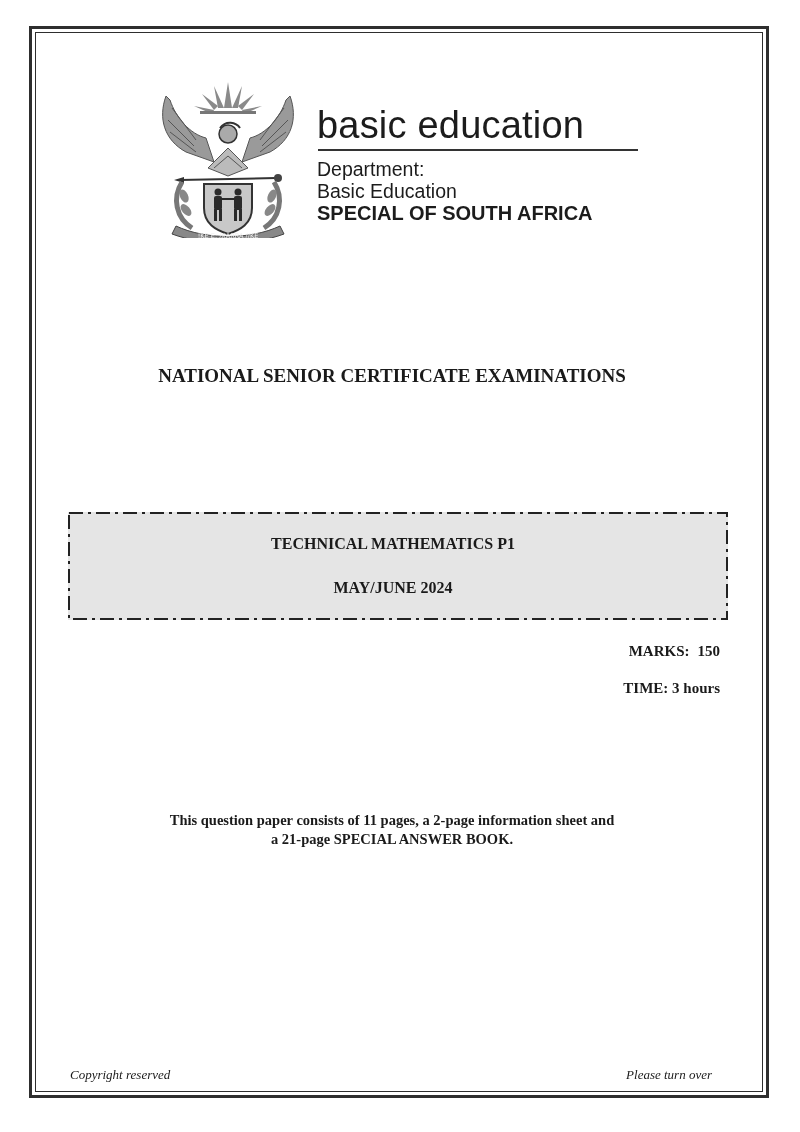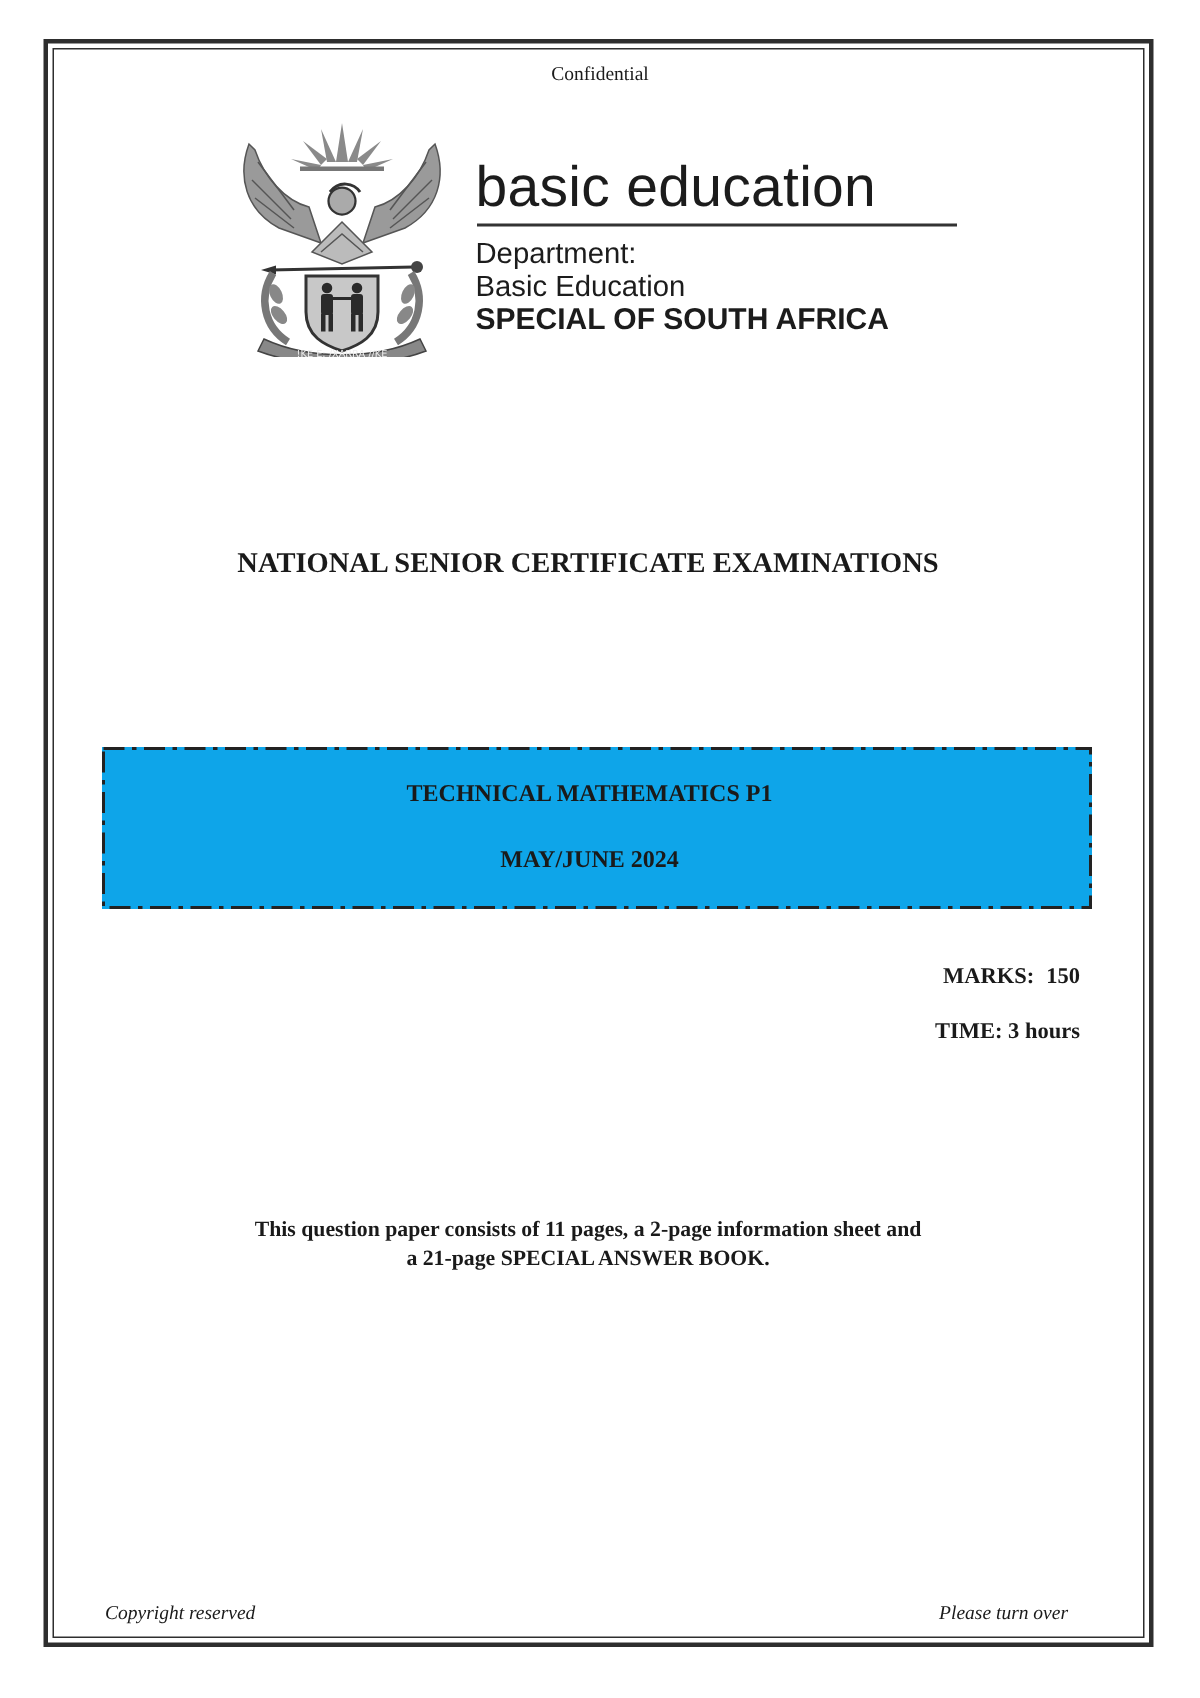--- a/index.html
+++ b/index.html
@@ -44,22 +44,22 @@
 
   .exam-title {
     position: absolute; left: 0; width: 800px; text-align: center;
     font-weight: bold; font-size: 19px; line-height: 24px;
   }
   .exam-1 { top: 340px; }
   .exam-2 { top: 364px; left: -8px; }
 
   
   .subject-box {
-    position: absolute; left: 68px; top: 498px; width: 660px; height: 108px;
-    background: #0ea5e9; box-sizing: border-box;
+    position: absolute; left: 68px; top: 512px; width: 660px; height: 108px;
+    background: #e5e5e5; box-sizing: border-box;
   }
   .subject-box svg { position: absolute; left: 0; top: 0; }
   .subject-line {
     position: absolute; left: 0; width: 660px; text-align: center;
     font-weight: bold; font-size: 16px;
   }
   .subject-1 { top: 23px; left: -5px; }
   .subject-2 { top: 67px; left: -5px; }
 
   .meta {
@@ -80,21 +80,20 @@
   .footer-left { left: 70px; }
   .footer-right { right: 88px; }
 </style>
 </head>
 <body>
 
 <div class="page">
   <div class="frame-outer"></div>
   <div class="frame-inner"></div>
 
-  <div class="confidential serif">Confidential</div>
 
   <div class="crest">
     <svg width="144" height="160" viewBox="0 0 144 160" xmlns="http://www.w3.org/2000/svg">
 
       <g fill="#8a8a8a">
         <polygon points="72,4 68,30 76,30"></polygon>
         <polygon points="58,8 62,30 68,30"></polygon>
         <polygon points="86,8 76,30 82,30"></polygon>
         <polygon points="46,16 58,32 62,28"></polygon>
         <polygon points="98,16 82,28 86,32"></polygon>

